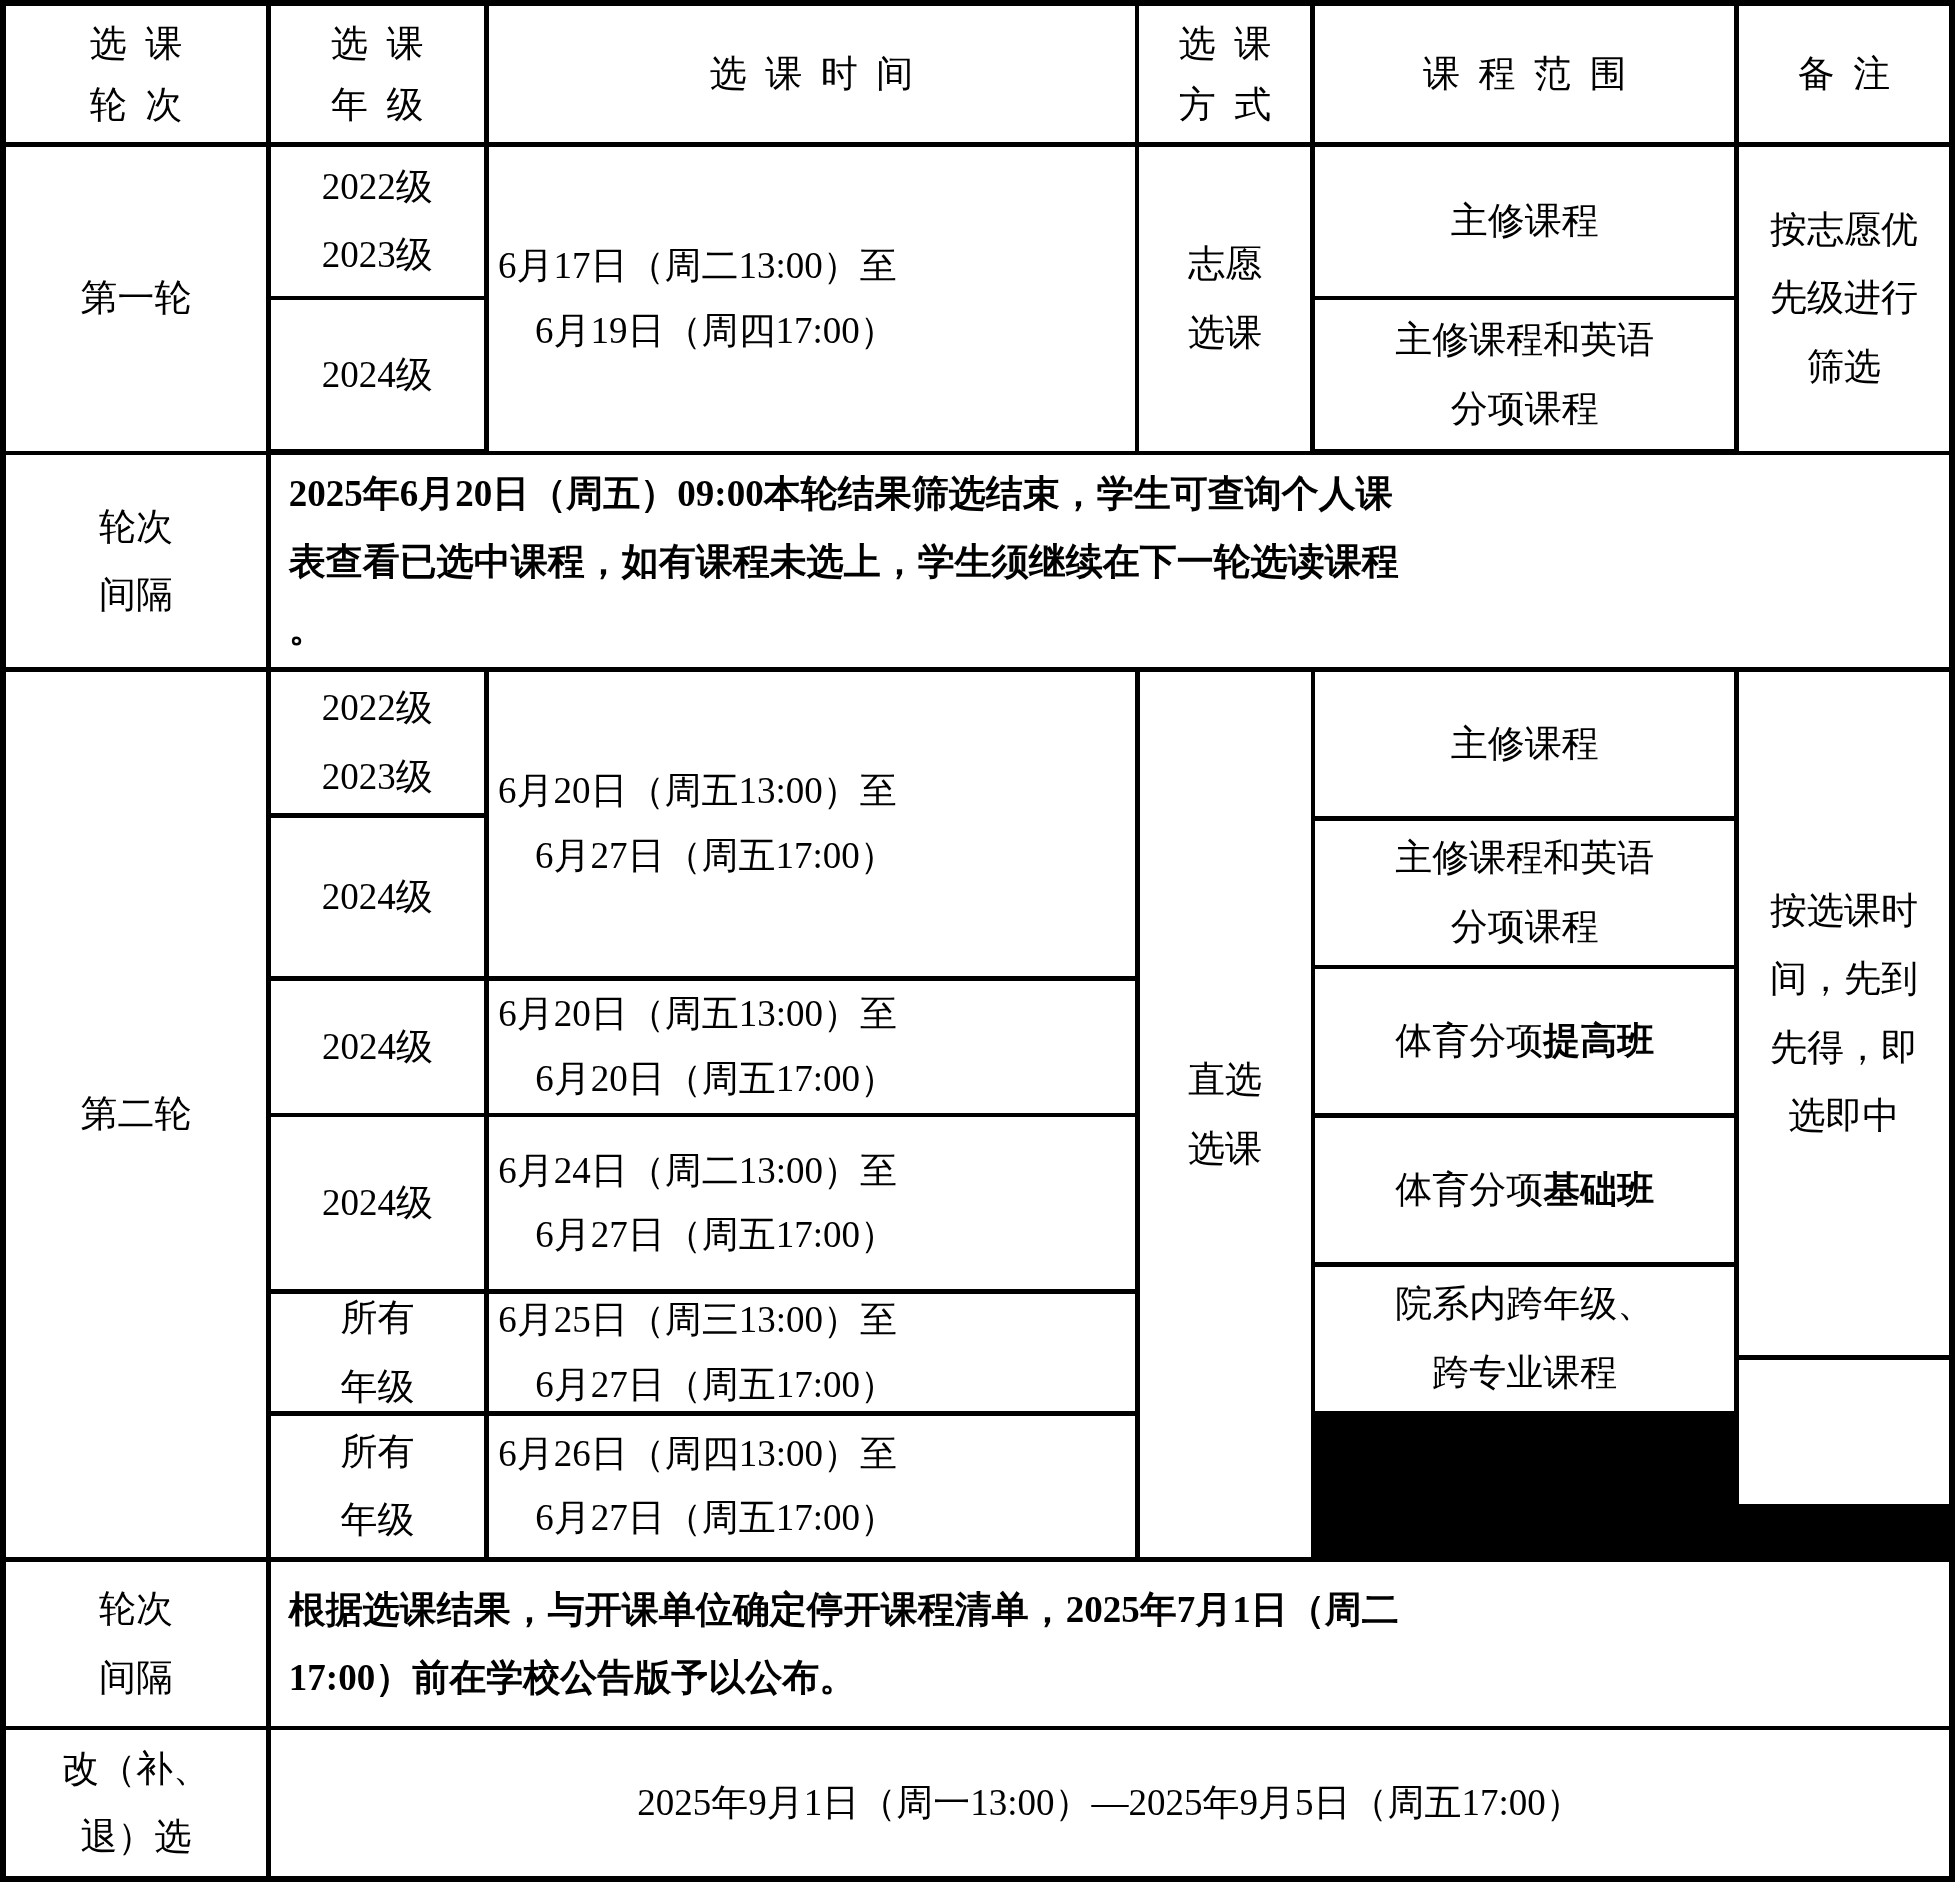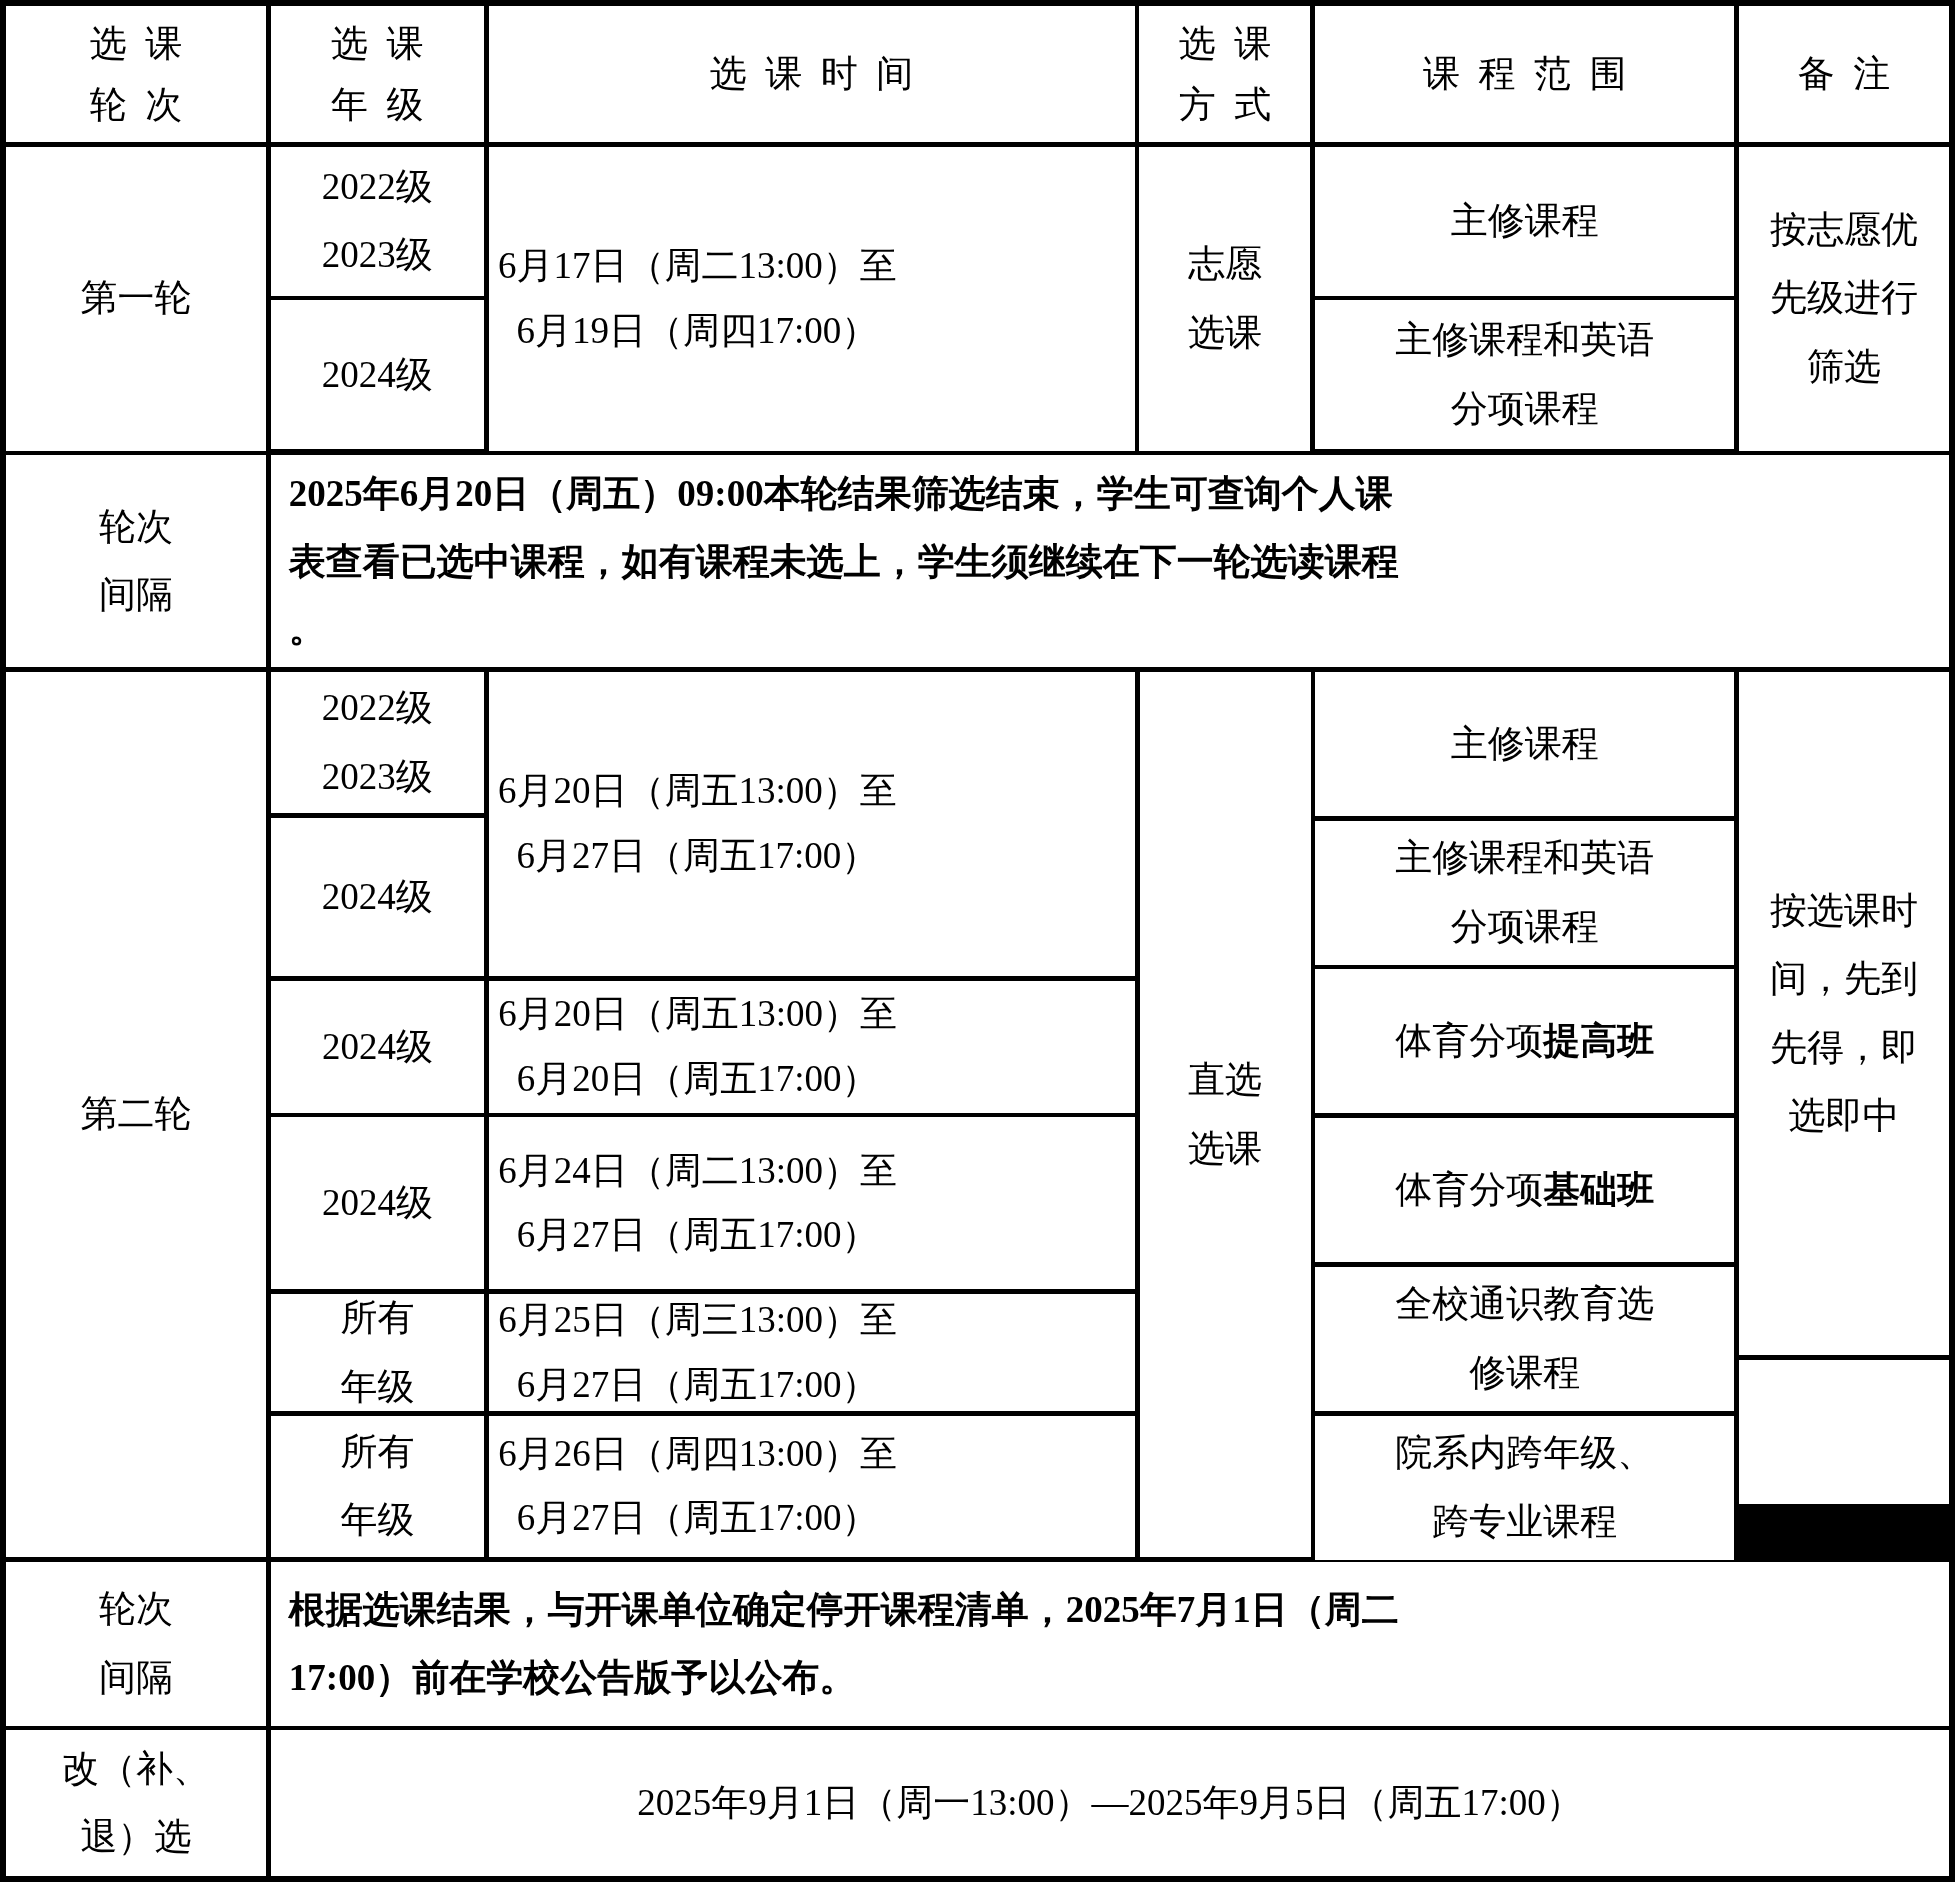--- a/index.html
+++ b/index.html
@@ -30,21 +30,21 @@
   
   .hHeader{height:136px}.hR1{height:304px}.hI1{height:212px}
   .hR2{height:885px}.hI2{height:164px}.hFin{height:146px}
   .h252{height:149px}.h512{height:304px}
   .h238{height:141px}.h266{height:158px}.h222{height:132px}
   .h290{height:172px}.h198{height:117px}
   .h242{height:144px}.h1242{height:683px}
   
   .hd{letter-spacing:.5em;padding-left:.5em;line-height:1.65;}
   
-  .tl{justify-content:flex-start;text-align:center;padding:0 9.5px;line-height:1.75;}
+  .tl{justify-content:flex-start;text-align:right;padding:0 9.5px;line-height:1.75;}
   .para{justify-content:flex-start;text-align:left;padding:0 18px;line-height:1.82;font-weight:bold;}
   .remark{padding:0 22.5px;}
   .hei{font-family:"Liberation Sans", sans-serif;font-weight:700;text-align:right;}
 </style>
 </head>
 <body>
 
 <div class="tbl">
 
   <div class="row hHeader">
@@ -125,22 +125,20 @@
 
     <div class="cell c4 stretch">直选
 选课</div>
 
     <div class="vcol c5">
       <div class="cell c5 h242"><span>主修课程</span><span class="hei"></span></div>
       <div class="cell c5 h242"><span>主修课程和英语
 分项课程</span><span class="hei"></span></div>
       <div class="cell c5 h242"><span>体育分项</span><span class="hei">提高班</span></div>
       <div class="cell c5 h242"><span>体育分项</span><span class="hei">基础班</span></div>
-      <div class="cell c5 h242"><span>全校通识教育选
-修课程</span><span class="hei"></span></div>
       <div class="cell c5 h242"><span>院系内跨年级、
 跨专业课程</span><span class="hei"></span></div>
     </div>
 
     <div class="vcol c6">
       <div class="cell c6 remark h1242">按选课时间，先到先得，即选即中</div>
       <div class="cell c6 h242"></div>
     </div>
   </div>
 

